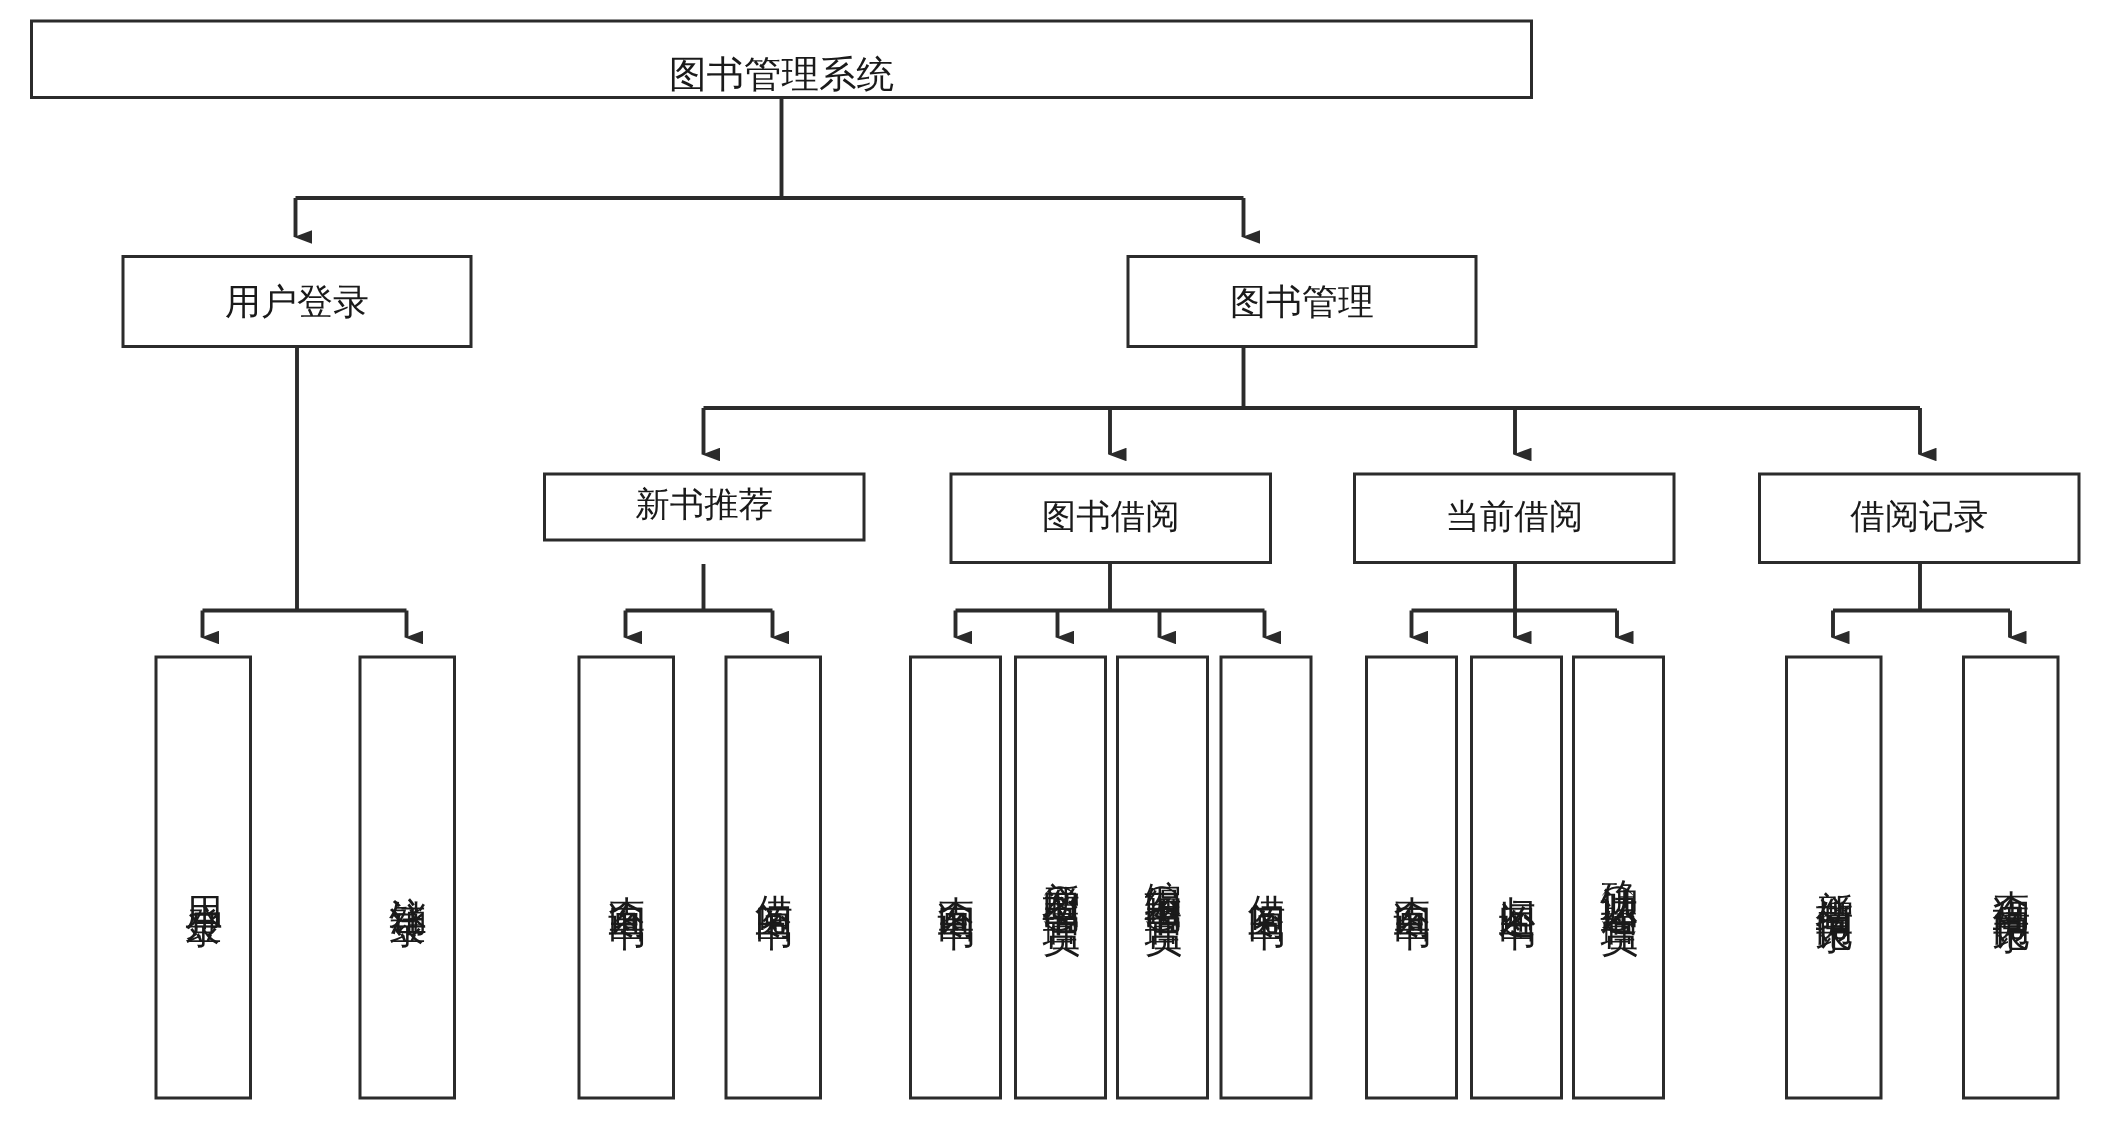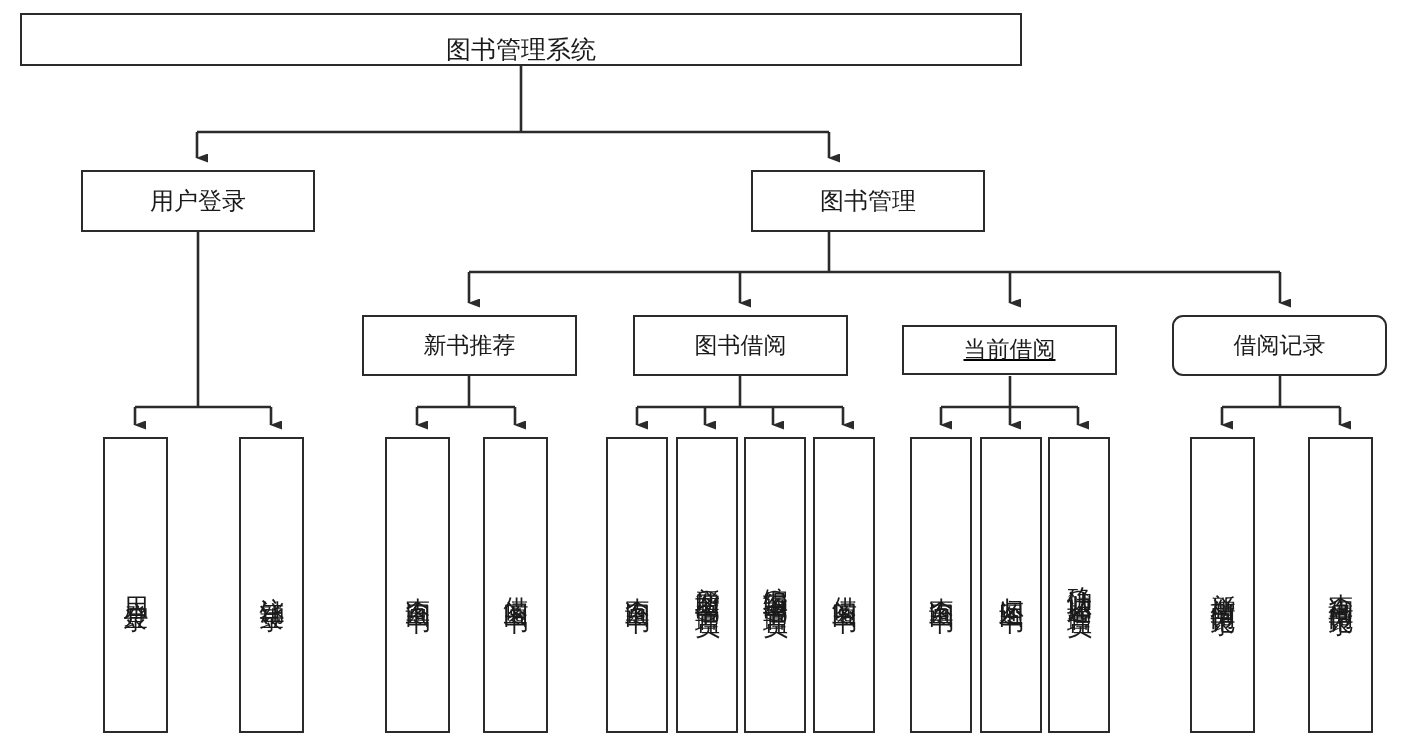--- a/index.html
+++ b/index.html
@@ -111,30 +111,30 @@
     <span class="node-label">图书管理系统</span>
   </div>
 
   <div class="node-box node-l1" style="left:81px;top:170px;width:234px;height:62px;">
     <span class="node-label">用户登录</span>
   </div>
   <div class="node-box node-l1" style="left:751px;top:170px;width:234px;height:62px;">
     <span class="node-label">图书管理</span>
   </div>
 
-  <div class="node-box node-l2" style="left:362px;top:315px;width:215px;height:61px;">
+  <div class="node-box node-l2" style="left:362px;top:315px;width:215px;height:46px;">
     <span class="node-label">新书推荐</span>
   </div>
   <div class="node-box node-l2" style="left:633px;top:315px;width:215px;height:61px;">
     <span class="node-label">图书借阅</span>
   </div>
-  <div class="node-box node-l2" style="left:902px;top:325px;width:215px;height:50px;text-decoration:underline;">
+  <div class="node-box node-l2" style="left:902px;top:315px;width:215px;height:61px;">
     <span class="node-label">当前借阅</span>
   </div>
-  <div class="node-box node-l2" style="left:1172px;top:315px;width:215px;height:61px;border-radius:11px;">
+  <div class="node-box node-l2" style="left:1172px;top:315px;width:215px;height:61px;">
     <span class="node-label">借阅记录</span>
   </div>
 
   <div class="node-box node-leaf" style="left:103px;top:437px;width:65px;height:296px;">
     <span class="node-label">用户登录</span>
   </div>
   <div class="node-box node-leaf" style="left:239px;top:437px;width:65px;height:296px;">
     <span class="node-label">注销登录</span>
   </div>
 

